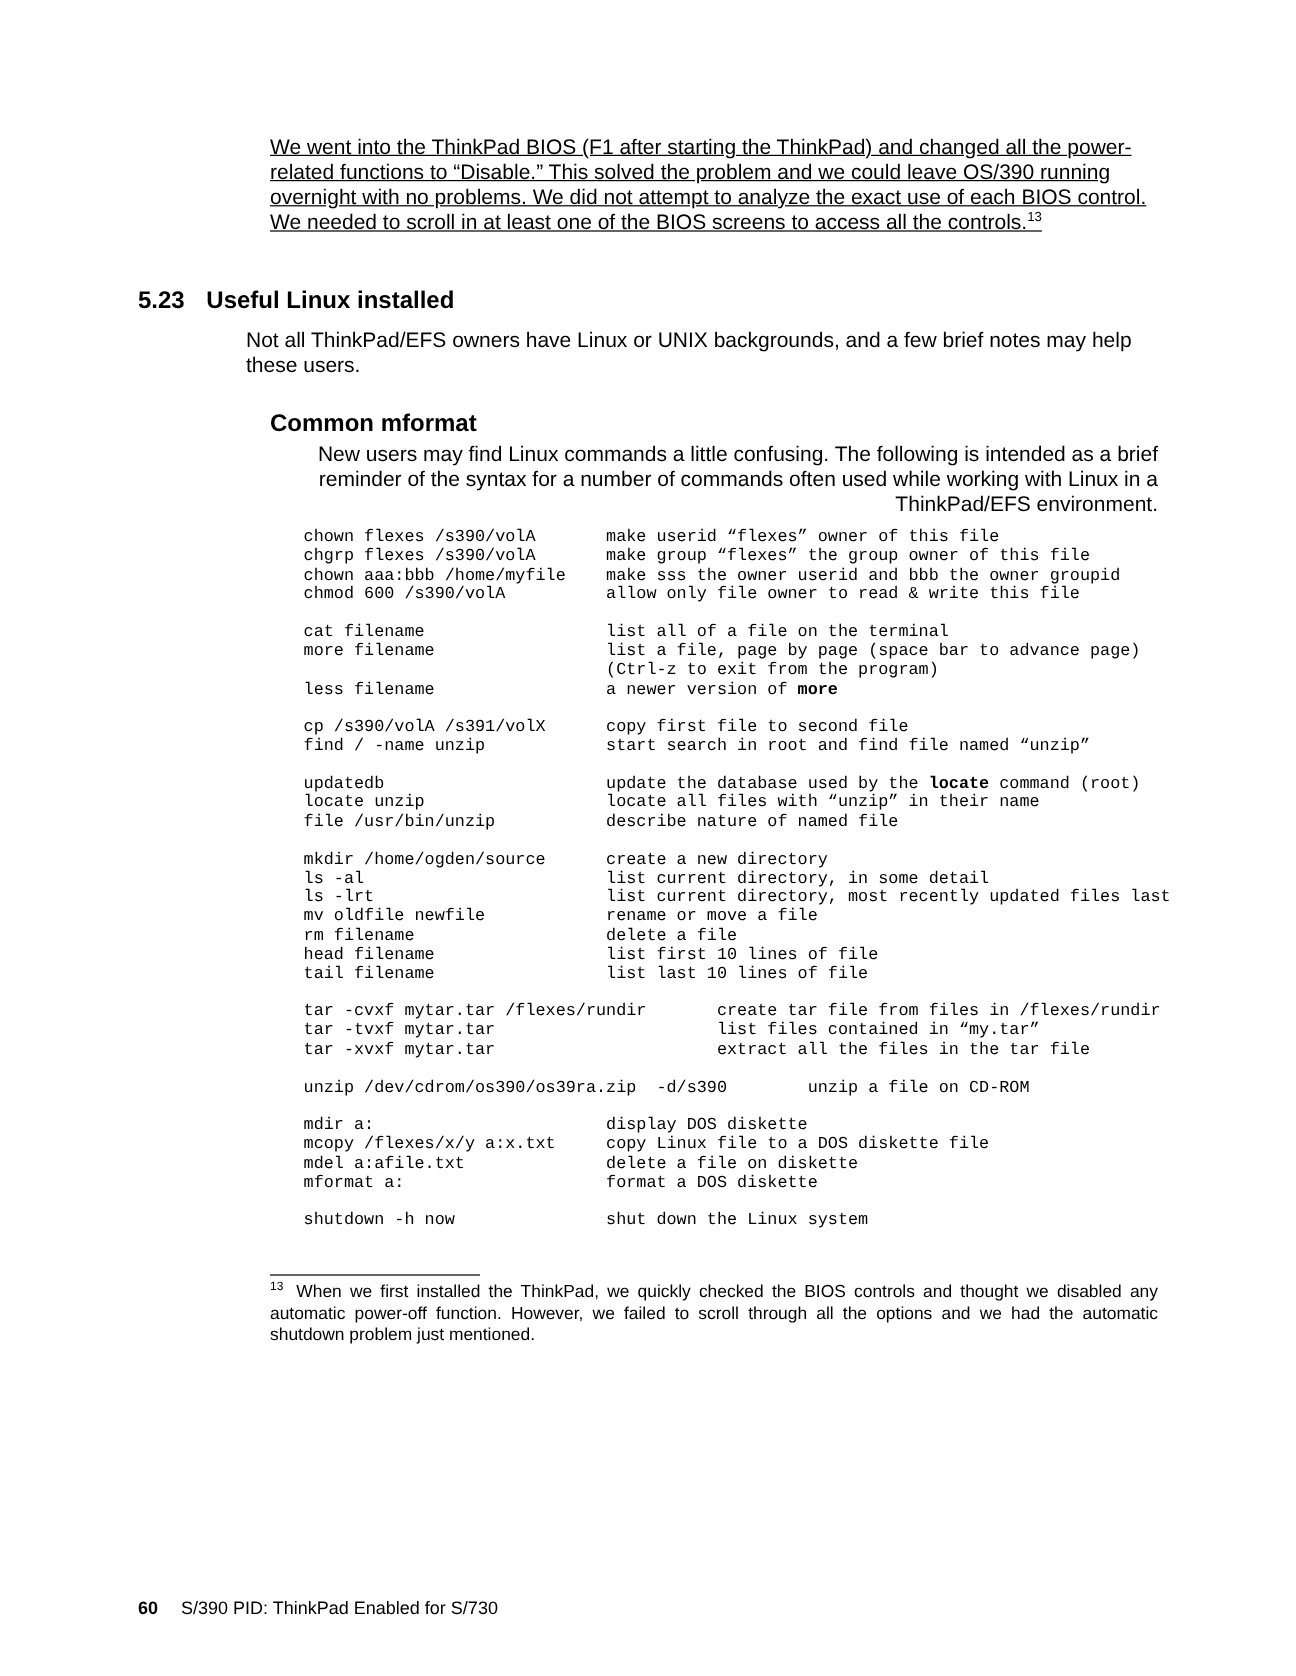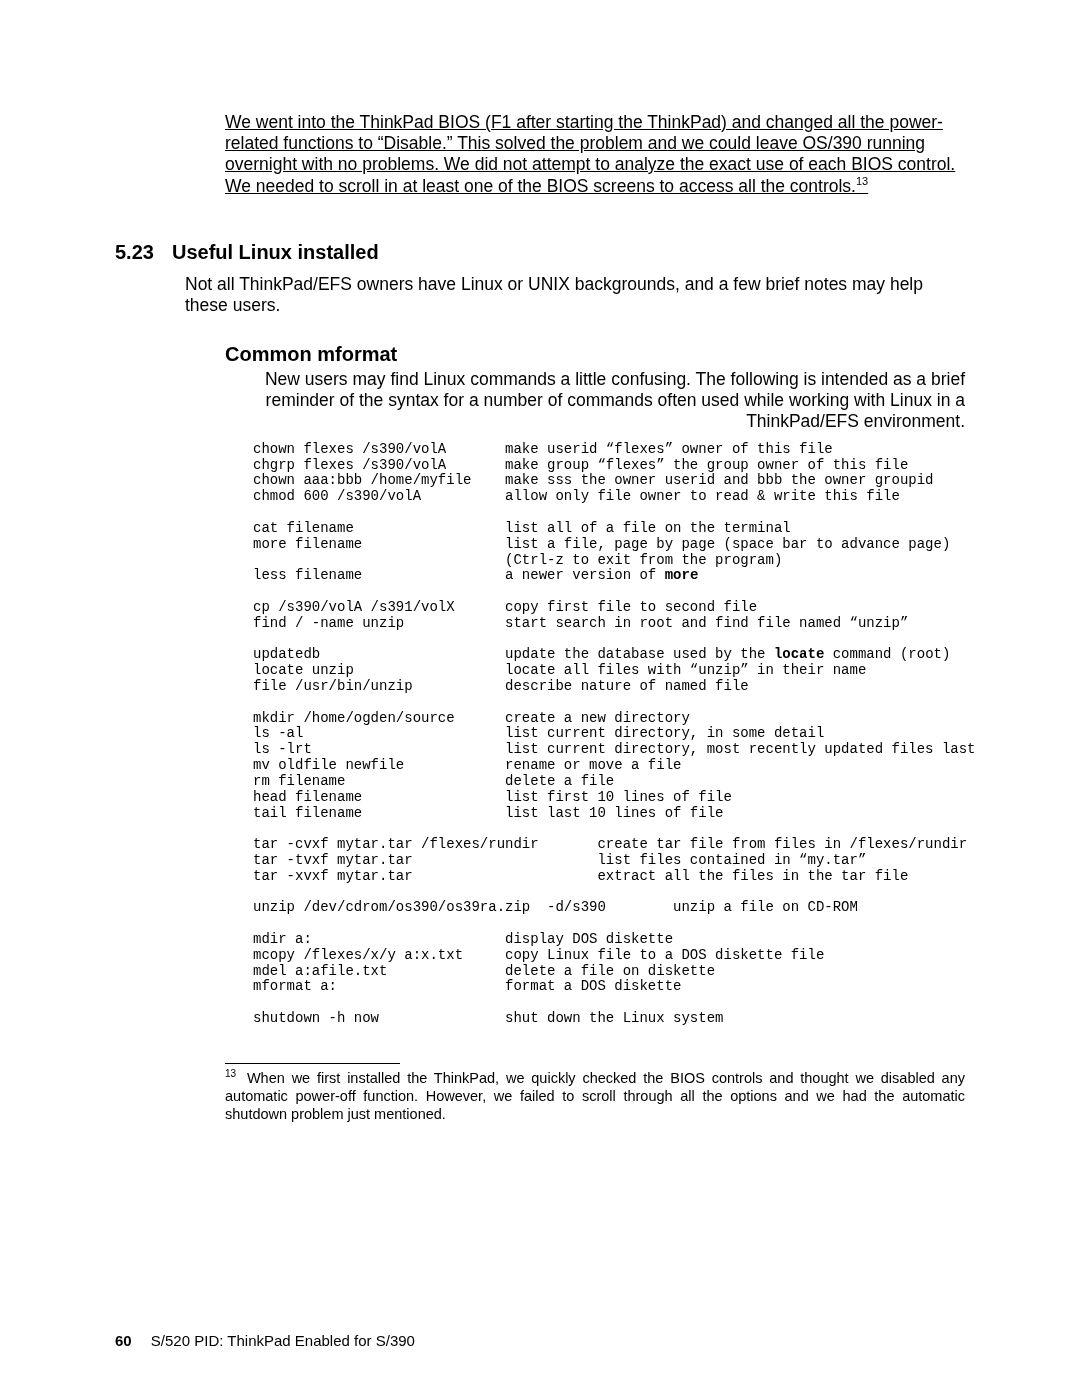--- a/index.html
+++ b/index.html
@@ -26,21 +26,21 @@
   }
   .section-heading {
     margin-top: 44px;
     font-weight: bold;
     font-size: 20px;
     display: flex;
     gap: 18px;
   }
   .section-number { }
   .section-para {
-    margin-left: 70px;
+    margin-left: 90px;
     margin-top: 10px;
     font-size: 17.5px;
     line-height: 1.2;
   }
   .subheading {
     margin-left: 110px;
     margin-top: 27px;
     font-weight: bold;
     font-size: 20px;
   }
@@ -149,14 +149,14 @@
 
   <p class="footnote">
     <sup>13</sup>
     <span>When we first installed the ThinkPad, we quickly checked the BIOS controls and thought we disabled any automatic power-off function.  However, we failed to scroll through all the options and we had the automatic shutdown problem just mentioned.</span>
   </p>
 
 </div>
 
 <div class="footer">
   <span class="pageno">60</span>
-  <span>S/520 PID: ThinkPad Enabled for S/390</span>
+  <span>S/390 PID: ThinkPad Enabled for S/730</span>
 </div>
 
 </body></html>

